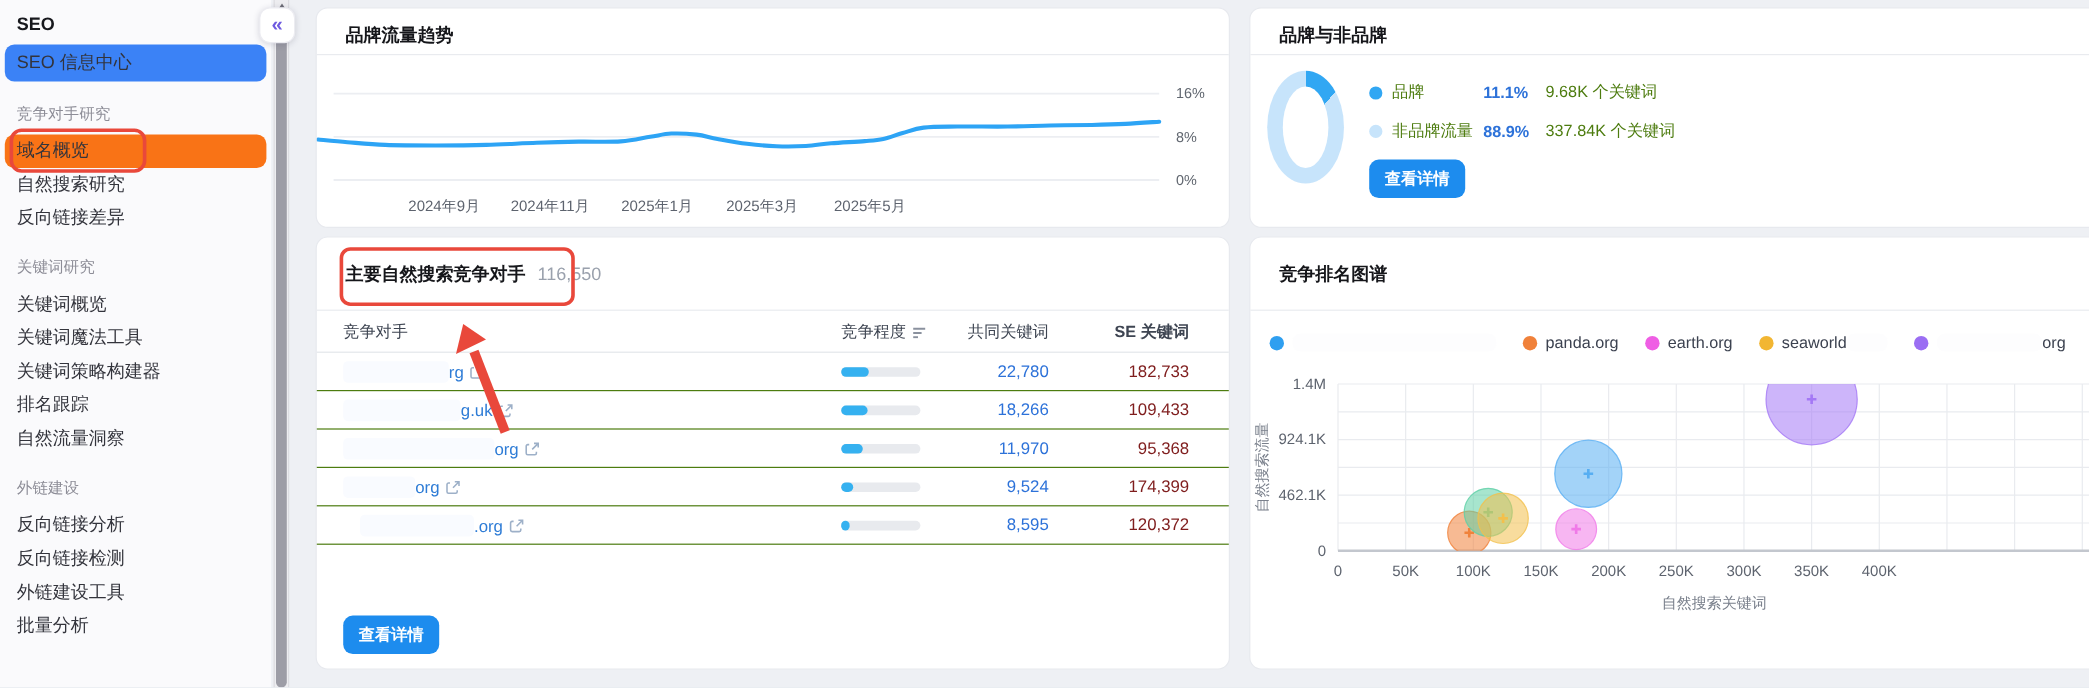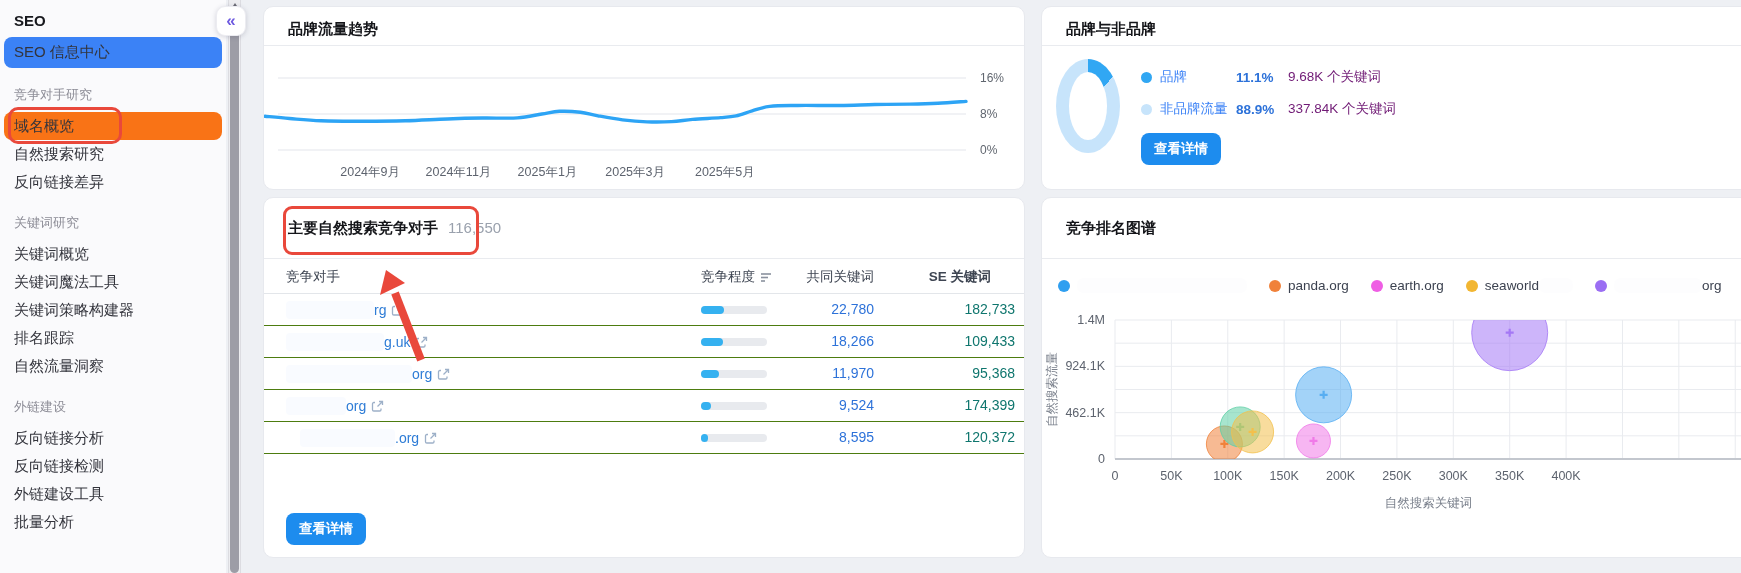--- a/index.html
+++ b/index.html
@@ -34,44 +34,44 @@
   #card-positioning   { left:1041px; top:197px; width:760px; height:361px; }
 
   svg text { font-family:"Liberation Sans","DejaVu Sans",sans-serif; }
 
   
   .donut { position:absolute; left:14px; top:52px; width:64px; height:94px; border-radius:50%; }
   .donut::after { content:""; position:absolute; inset:13px; background:#fff; border-radius:50%; }
   .bs-legend { position:absolute; left:99px; top:58px; }
   .bs-row { display:flex; align-items:center; height:24px; margin-bottom:8px; font-size:13.5px; }
   .bs-dot { width:11px; height:11px; border-radius:50%; margin-right:8px; }
-  .bs-label { width:76px; color:#3b82f6; }
+  .bs-label { width:76px; color:#4d7c0f; }
   .bs-pct { width:52px; color:#2d72d9; font-weight:bold; }
-  .bs-count { color:#701a75; }
+  .bs-count { color:#4d7c0f; }
   .btn-blue { display:inline-block; background:#1d8cee; color:#fff; font-weight:bold; font-size:13.5px; padding:7px 13px; border-radius:8px; border:none; cursor:pointer; }
   #card-brand-share .btn-blue { position:absolute; left:99px; top:126px; }
 
   
   .comp-total { font-size:15px; color:#9aa1ad; margin-left:10px; }
   .comp-anno { position:absolute; left:19px; top:8px; width:196px; height:49px; border:3px solid #e9483b; border-radius:9px; pointer-events:none; z-index:4; }
   .tbl-headrow { position:absolute; left:0; right:0; top:60px; height:36px; border-bottom:1px solid #e3e6ea; font-size:13.5px; color:#3e4552; }
   .tbl-headrow .h-comp { position:absolute; left:22px; top:10px; }
   .tbl-headrow .h-level { position:absolute; left:437px; top:10px; display:flex; align-items:center; gap:5px; cursor:pointer; }
   .tbl-headrow .h-common { position:absolute; left:520px; width:90px; top:10px; text-align:right; }
   .tbl-headrow .h-se { position:absolute; left:630px; width:97px; top:10px; text-align:right;font-weight:bold; }
   .tbl-rows { position:absolute; left:0; right:0; top:96px; }
   .t-row { position:relative; height:32px; border-bottom:1px solid #4d7c0f;text-decoration:underline; }
   .t-domain { position:absolute; left:22px; top:5px; height:22px; display:flex; align-items:center; font-size:14px; }
   .redact { display:inline-block; height:18px; background:#f9fbff; border-radius:4px; }
   .t-link { color:#2e7cd6; cursor:pointer; }
   .ext-ic { margin-left:5px; }
   .t-bar { position:absolute; left:437px; top:12px; width:66px; height:8px; background:#e8eaee; border-radius:4px; }
   .t-bar i { display:block; height:8px; background:#35b1f0; border-radius:4px; }
   .t-common { position:absolute; left:520px; width:90px; top:7px; text-align:right; font-size:14px; color:#2d72d9; cursor:pointer; }
-  .t-se { position:absolute; left:654px; width:97px; top:7px; text-align:right; font-size:14px; color:#0f766e; cursor:pointer; }
+  .t-se { position:absolute; left:630px; width:97px; top:7px; text-align:right; font-size:14px; color:#7f1d1d; cursor:pointer; }
   #card-competitors .btn-blue { position:absolute; left:22px; top:315px; }
   .red-arrow { position:absolute; left:105px; top:68px; z-index:5; pointer-events:none; }
 
   
   .pos-legend { position:absolute; left:16px; top:80px; display:flex; align-items:center; gap:22px; font-size:13.5px; color:#3c4250; white-space:nowrap; }
   .pl-item { display:flex; align-items:center; }
   .pl-dot { width:12px; height:12px; border-radius:50%; margin-right:7px; flex:0 0 auto; }
   .pl-redact { display:inline-block; height:15px; background:#fdfdfe; border-radius:7px; }
 </style>
 </head>

